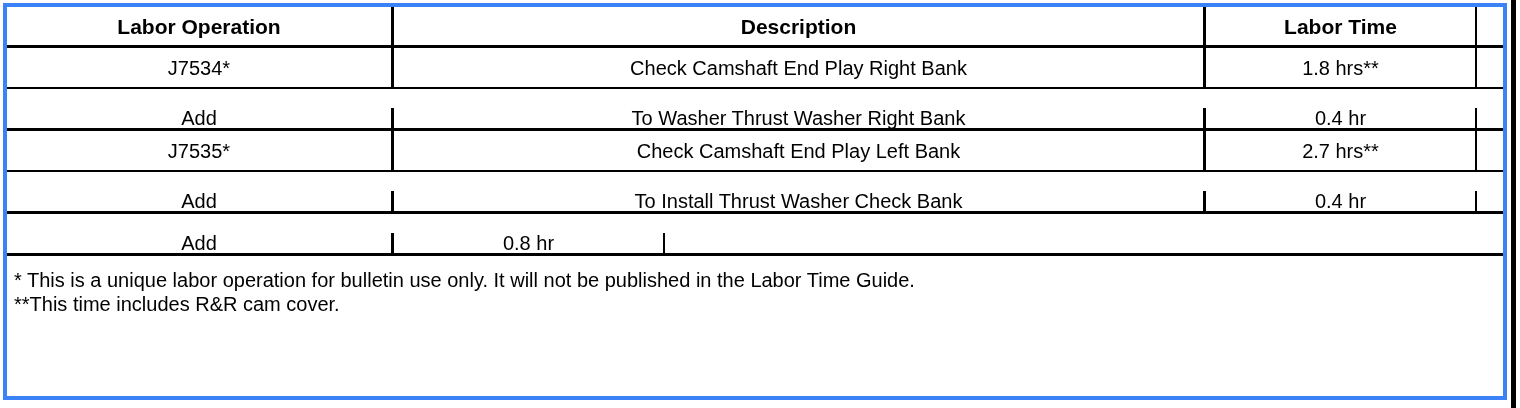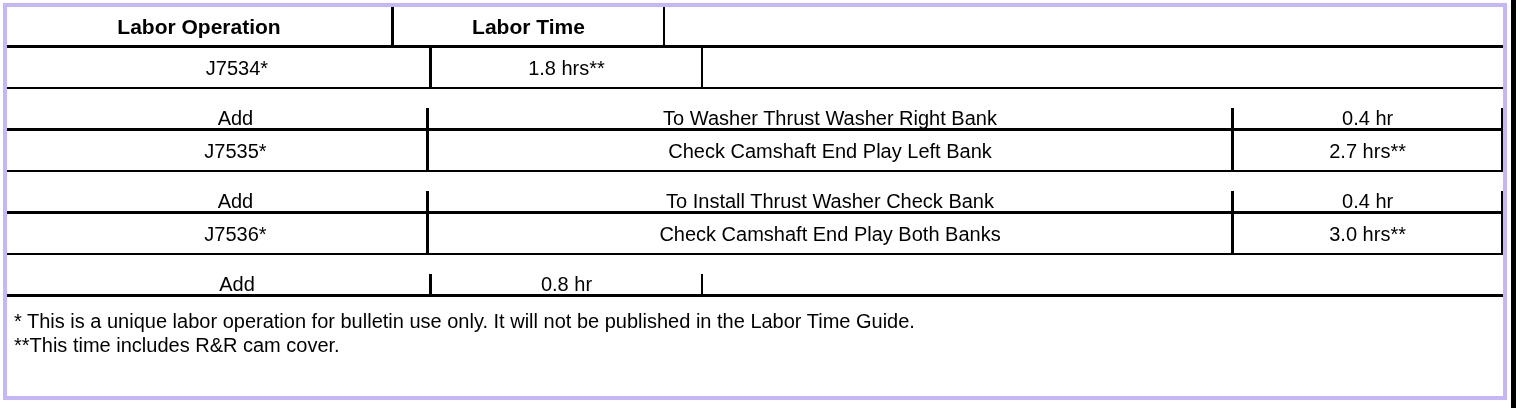--- a/index.html
+++ b/index.html
@@ -9,29 +9,29 @@
     font-family: "Liberation Sans", sans-serif;
     color: #000000;
     overflow: hidden;
   }
   .page { position: relative; width: 1520px; height: 408px; background: #ffffff; }
 
   .labor-table {
     position: absolute;
     left: 3px; top: 3px;
     width: 1504px; height: 397px;
-    border: 4px solid #c4b5fd;
+    border: 4px solid #3b82f6;
     display: flex;
     flex-direction: column;
     background: #ffffff;
   }
 
   .row { display: flex; flex-direction: row; flex: none; }
   .row.header  { height: 41px; border-bottom: 3px solid #000000; }
-  .row.data    { height: 39px; padding-left: 38px; }
+  .row.data    { height: 39px; }
   .row.thin-sep  { border-bottom: 2px solid #000000; height: 41px; }
   .row.thick-sep { border-bottom: 3px solid #000000; height: 42px; align-items: flex-end; }
 
   .cell {
     display: flex;
     align-items: center;
     justify-content: center;
     font-size: 20px;
     line-height: 1;
     white-space: nowrap;
@@ -60,26 +60,28 @@
 </style>
 </head>
 <body>
 
 <div class="page">
 
   <div class="labor-table">
 
     <div class="row header">
       <div class="cell c1">Labor Operation</div>
+      <div class="cell c2">Description</div>
       <div class="cell c3">Labor Time</div>
       <div class="cell c4"></div>
     </div>
 
     <div class="row data thin-sep">
       <div class="cell c1">J7534*</div>
+      <div class="cell c2">Check Camshaft End Play Right Bank</div>
       <div class="cell c3">1.8 hrs**</div>
       <div class="cell c4"></div>
     </div>
 
     <div class="row data thick-sep">
       <div class="cell c1">Add</div>
       <div class="cell c2">To Washer Thrust Washer Right Bank</div>
       <div class="cell c3">0.4 hr</div>
       <div class="cell c4"></div>
     </div>
@@ -91,26 +93,20 @@
       <div class="cell c4"></div>
     </div>
 
     <div class="row data thick-sep">
       <div class="cell c1">Add</div>
       <div class="cell c2">To Install Thrust Washer Check Bank</div>
       <div class="cell c3">0.4 hr</div>
       <div class="cell c4"></div>
     </div>
 
-    <div class="row data thin-sep">
-      <div class="cell c1">J7536*</div>
-      <div class="cell c2">Check Camshaft End Play Both Banks</div>
-      <div class="cell c3">3.0 hrs**</div>
-      <div class="cell c4"></div>
-    </div>
 
     <div class="row data thick-sep">
       <div class="cell c1">Add</div>
       <div class="cell c3">0.8 hr</div>
       <div class="cell c4"></div>
     </div>
 
     <div class="footnotes">
       <p class="fn1">* This is a unique labor operation for bulletin use only. It will not be published in the Labor Time Guide.</p>
       <p class="fn2">**This time includes R&amp;R cam cover.</p>

